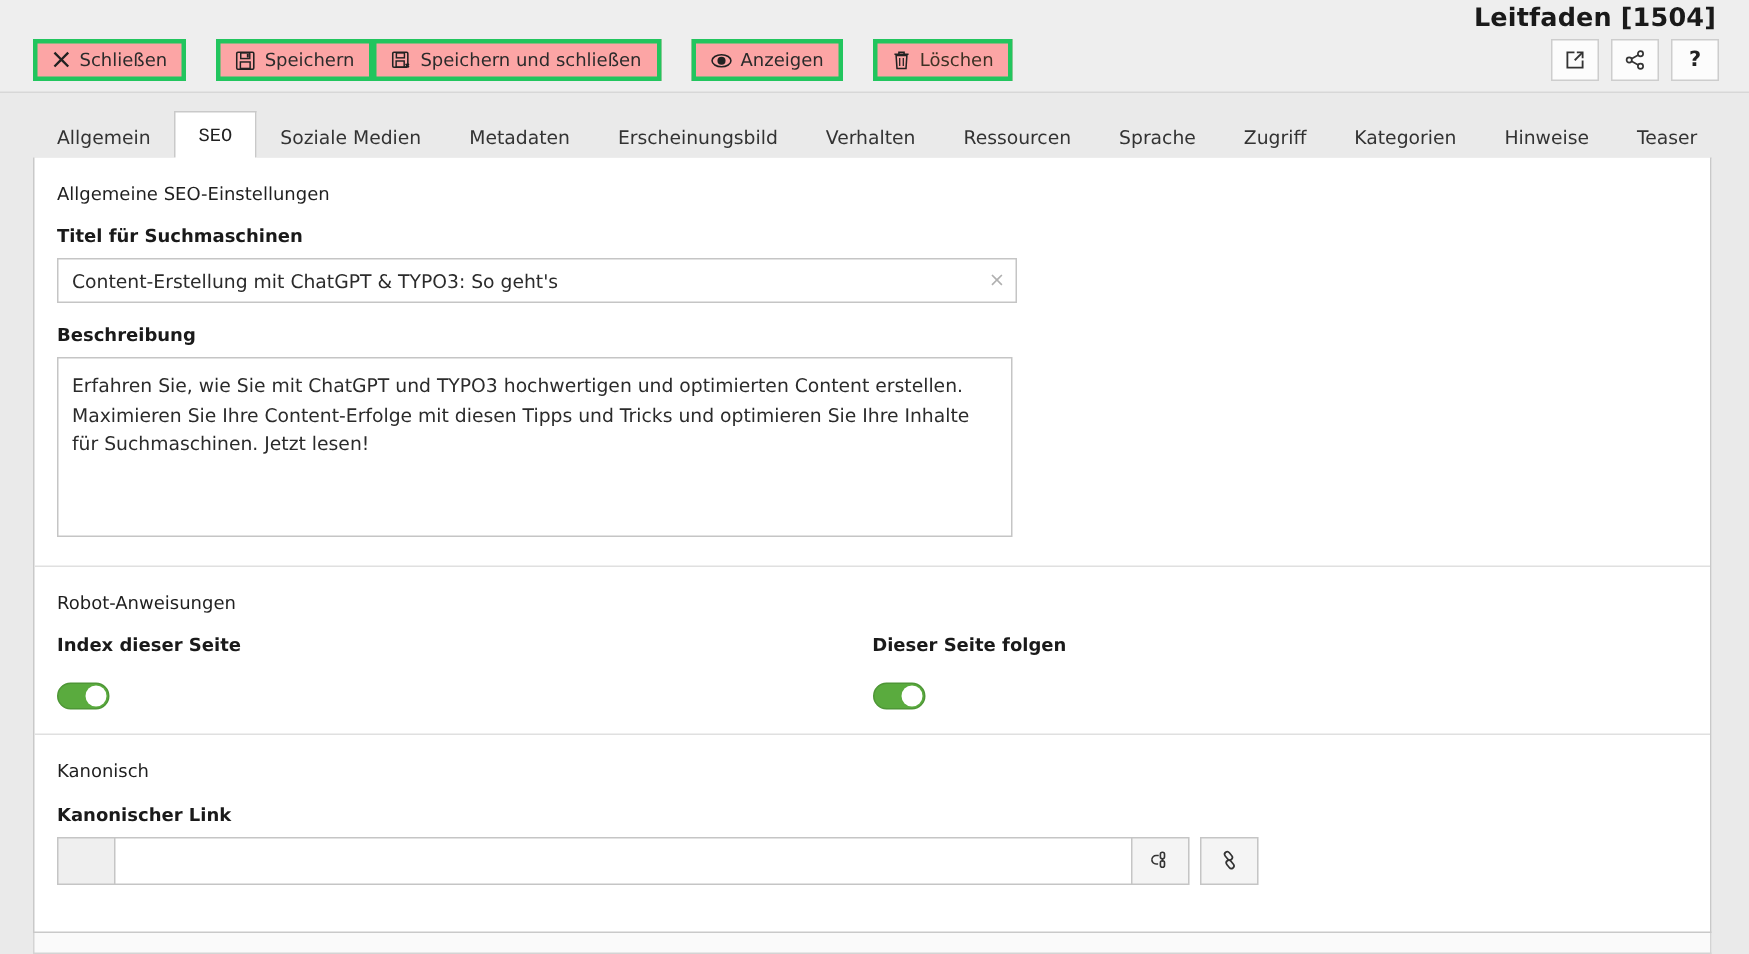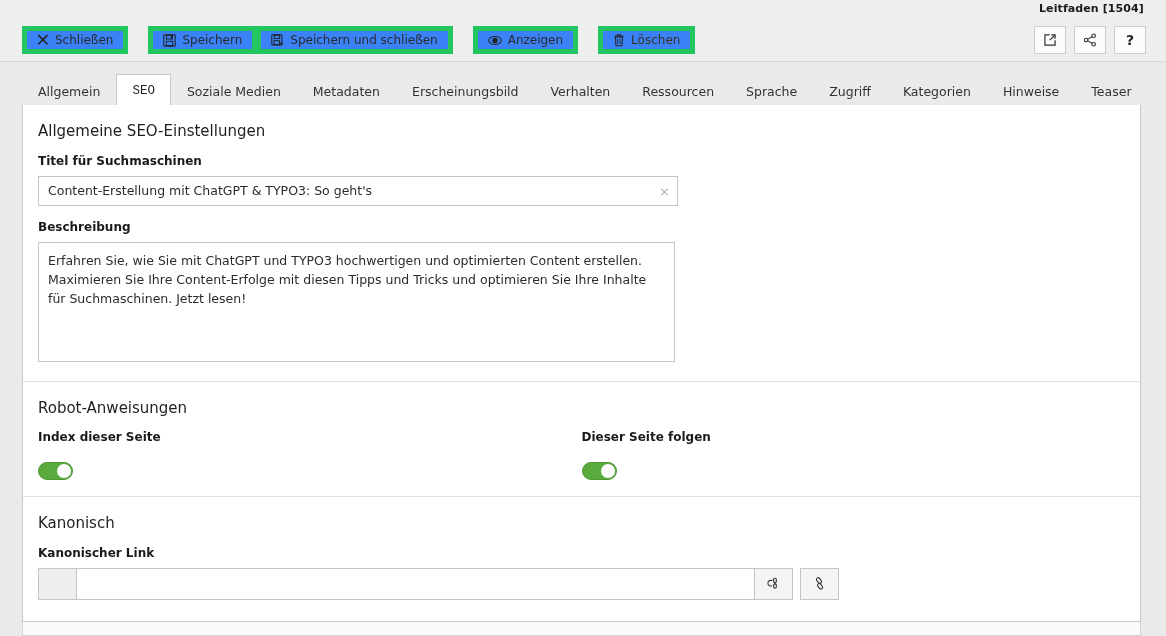--- a/index.html
+++ b/index.html
@@ -18,21 +18,21 @@
     position: relative;
     width: 1166px;
     height: 62px;
     background: #eeeeee;
     border-bottom: 1px solid #d7d7d7;
   }
   .record-title {
     position: absolute;
     right: 22px;
     top: 2px;
-    font-size: 11px;
+    font-size: 17px;
     font-weight: bold;
     color: #1a1a1a;
     letter-spacing: .1px;
     white-space: nowrap;
   }
 
   .btn-row-left {
     position: absolute;
     left: 22px;
     top: 26px;
@@ -41,22 +41,22 @@
   }
   .btn-group {
     display: flex;
   }
   .btn {
     display: inline-flex;
     align-items: center;
     gap: 6px;
     height: 28px;
     padding: 0 10px;
-    background: #3b82f6;
-    border: 5px solid #22c55e;
+    background: #fca5a5;
+    border: 3px solid #22c55e;
     color: #2b2b2b;
     font-size: 12px;
     line-height: 1;
     cursor: pointer;
     white-space: nowrap;
   }
   .btn + .btn { margin-left: -1px; }
   .btn-gap { margin-left: 20px; }
   .btn .label { position: relative; top: 0px; }
   .btn.danger .label { color: #3d3124; }
@@ -133,21 +133,21 @@
     background: #fff;
     border: 1px solid #c9c9c9;
     border-top: none;
     overflow: hidden;
   }
   .section {
     padding: 18px 15px 16px 15px;
   }
   .section + .section { border-top: 1px solid #e0e0e0; }
   .section-title {
-    font-size: 15px;
+    font-size: 12px;
     font-weight: 400;
     color: #1f1f1f;
     margin: 0 0 14px 0;
     line-height: 1.1;
   }
   .field-label {
     font-size: 12px;
     font-weight: bold;
     color: #1a1a1a;
     margin-bottom: 8px;

